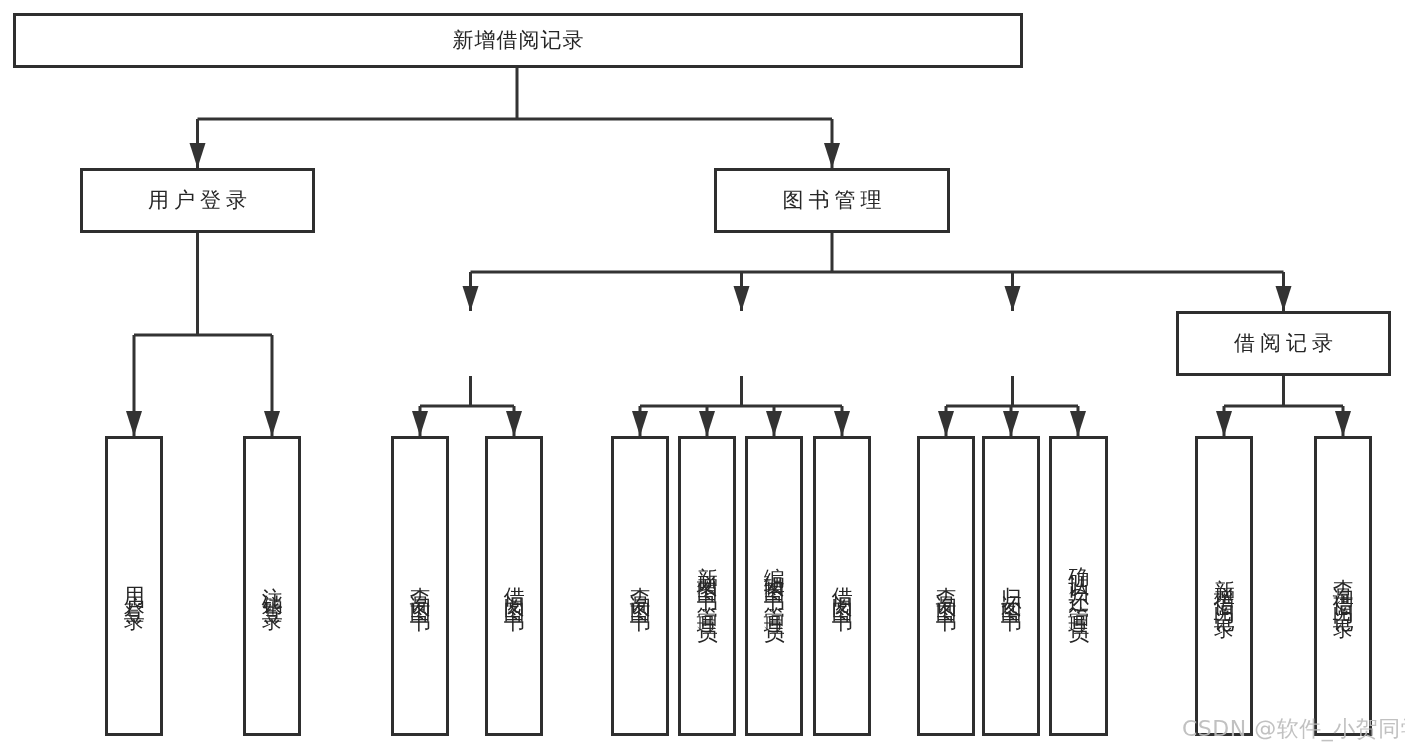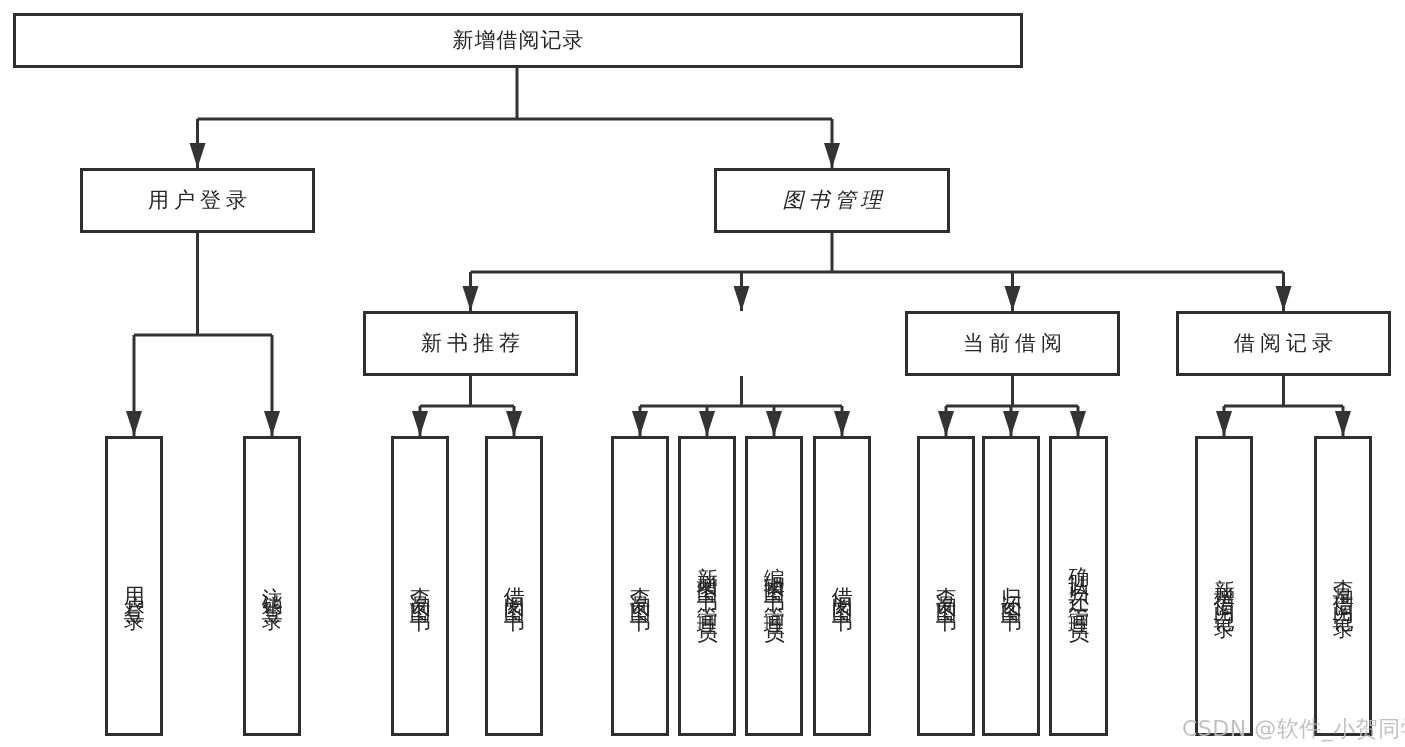--- a/index.html
+++ b/index.html
@@ -97,30 +97,24 @@
     </g>
   </svg>
 
   <div class="box hbox rootbox" style="left:13px; top:13px; width:1010px; height:55px;">
     <span class="lbl">新增借阅记录</span>
   </div>
 
   <div class="box hbox" style="left:80px; top:168px; width:235px; height:65px;">
     <span class="lbl">用户登录</span>
   </div>
-  <div class="box hbox" style="left:714px; top:168px; width:236px; height:65px;font-style:italic;">
+  <div class="box hbox" style="left:714px; top:168px; width:236px; height:65px;">
     <span class="lbl">图书管理</span>
   </div>
 
-  <div class="box hbox" style="left:363px; top:311px; width:215px; height:65px;">
-    <span class="lbl">新书推荐</span>
-  </div>
-  <div class="box hbox" style="left:905px; top:311px; width:215px; height:65px;">
-    <span class="lbl">当前借阅</span>
-  </div>
   <div class="box hbox" style="left:1176px; top:311px; width:215px; height:65px;">
     <span class="lbl">借阅记录</span>
   </div>
 
   <div class="box vbox" style="left:105px; top:436px; width:58px; height:300px;">
     <span class="lbl">用户登录</span>
   </div>
   <div class="box vbox" style="left:243px; top:436px; width:58px; height:300px;">
     <span class="lbl">注销登录</span>
   </div>

